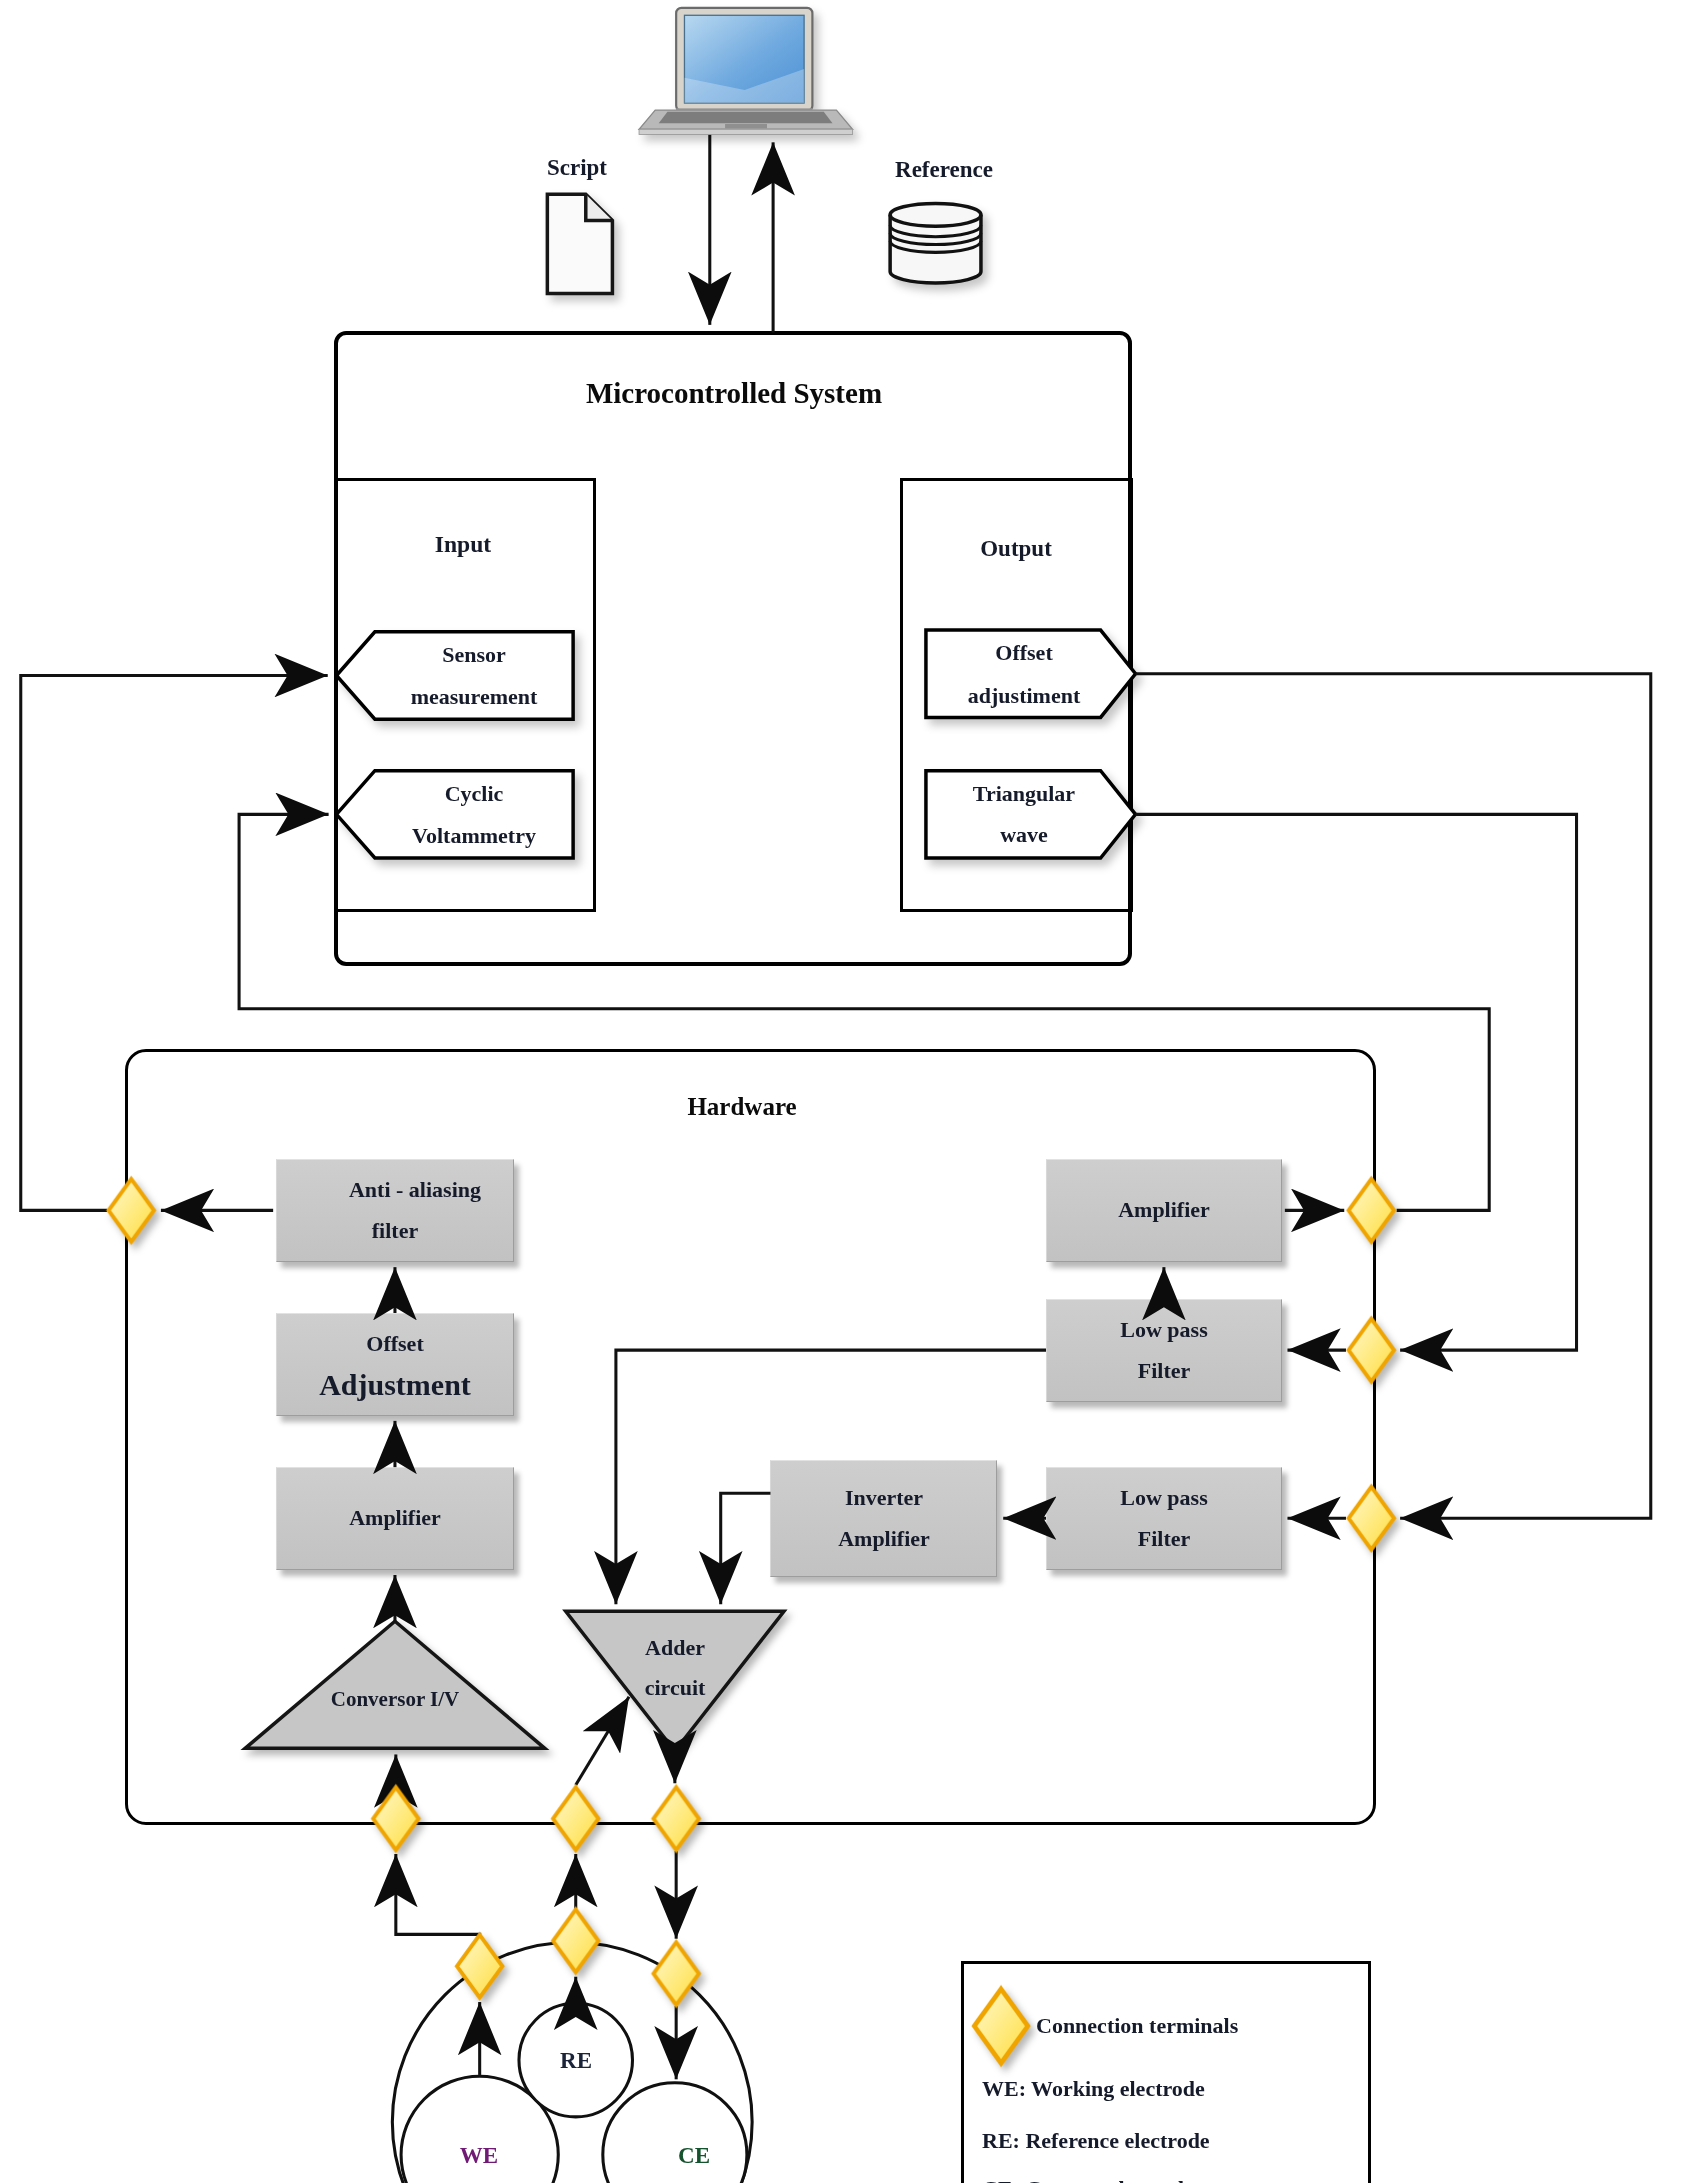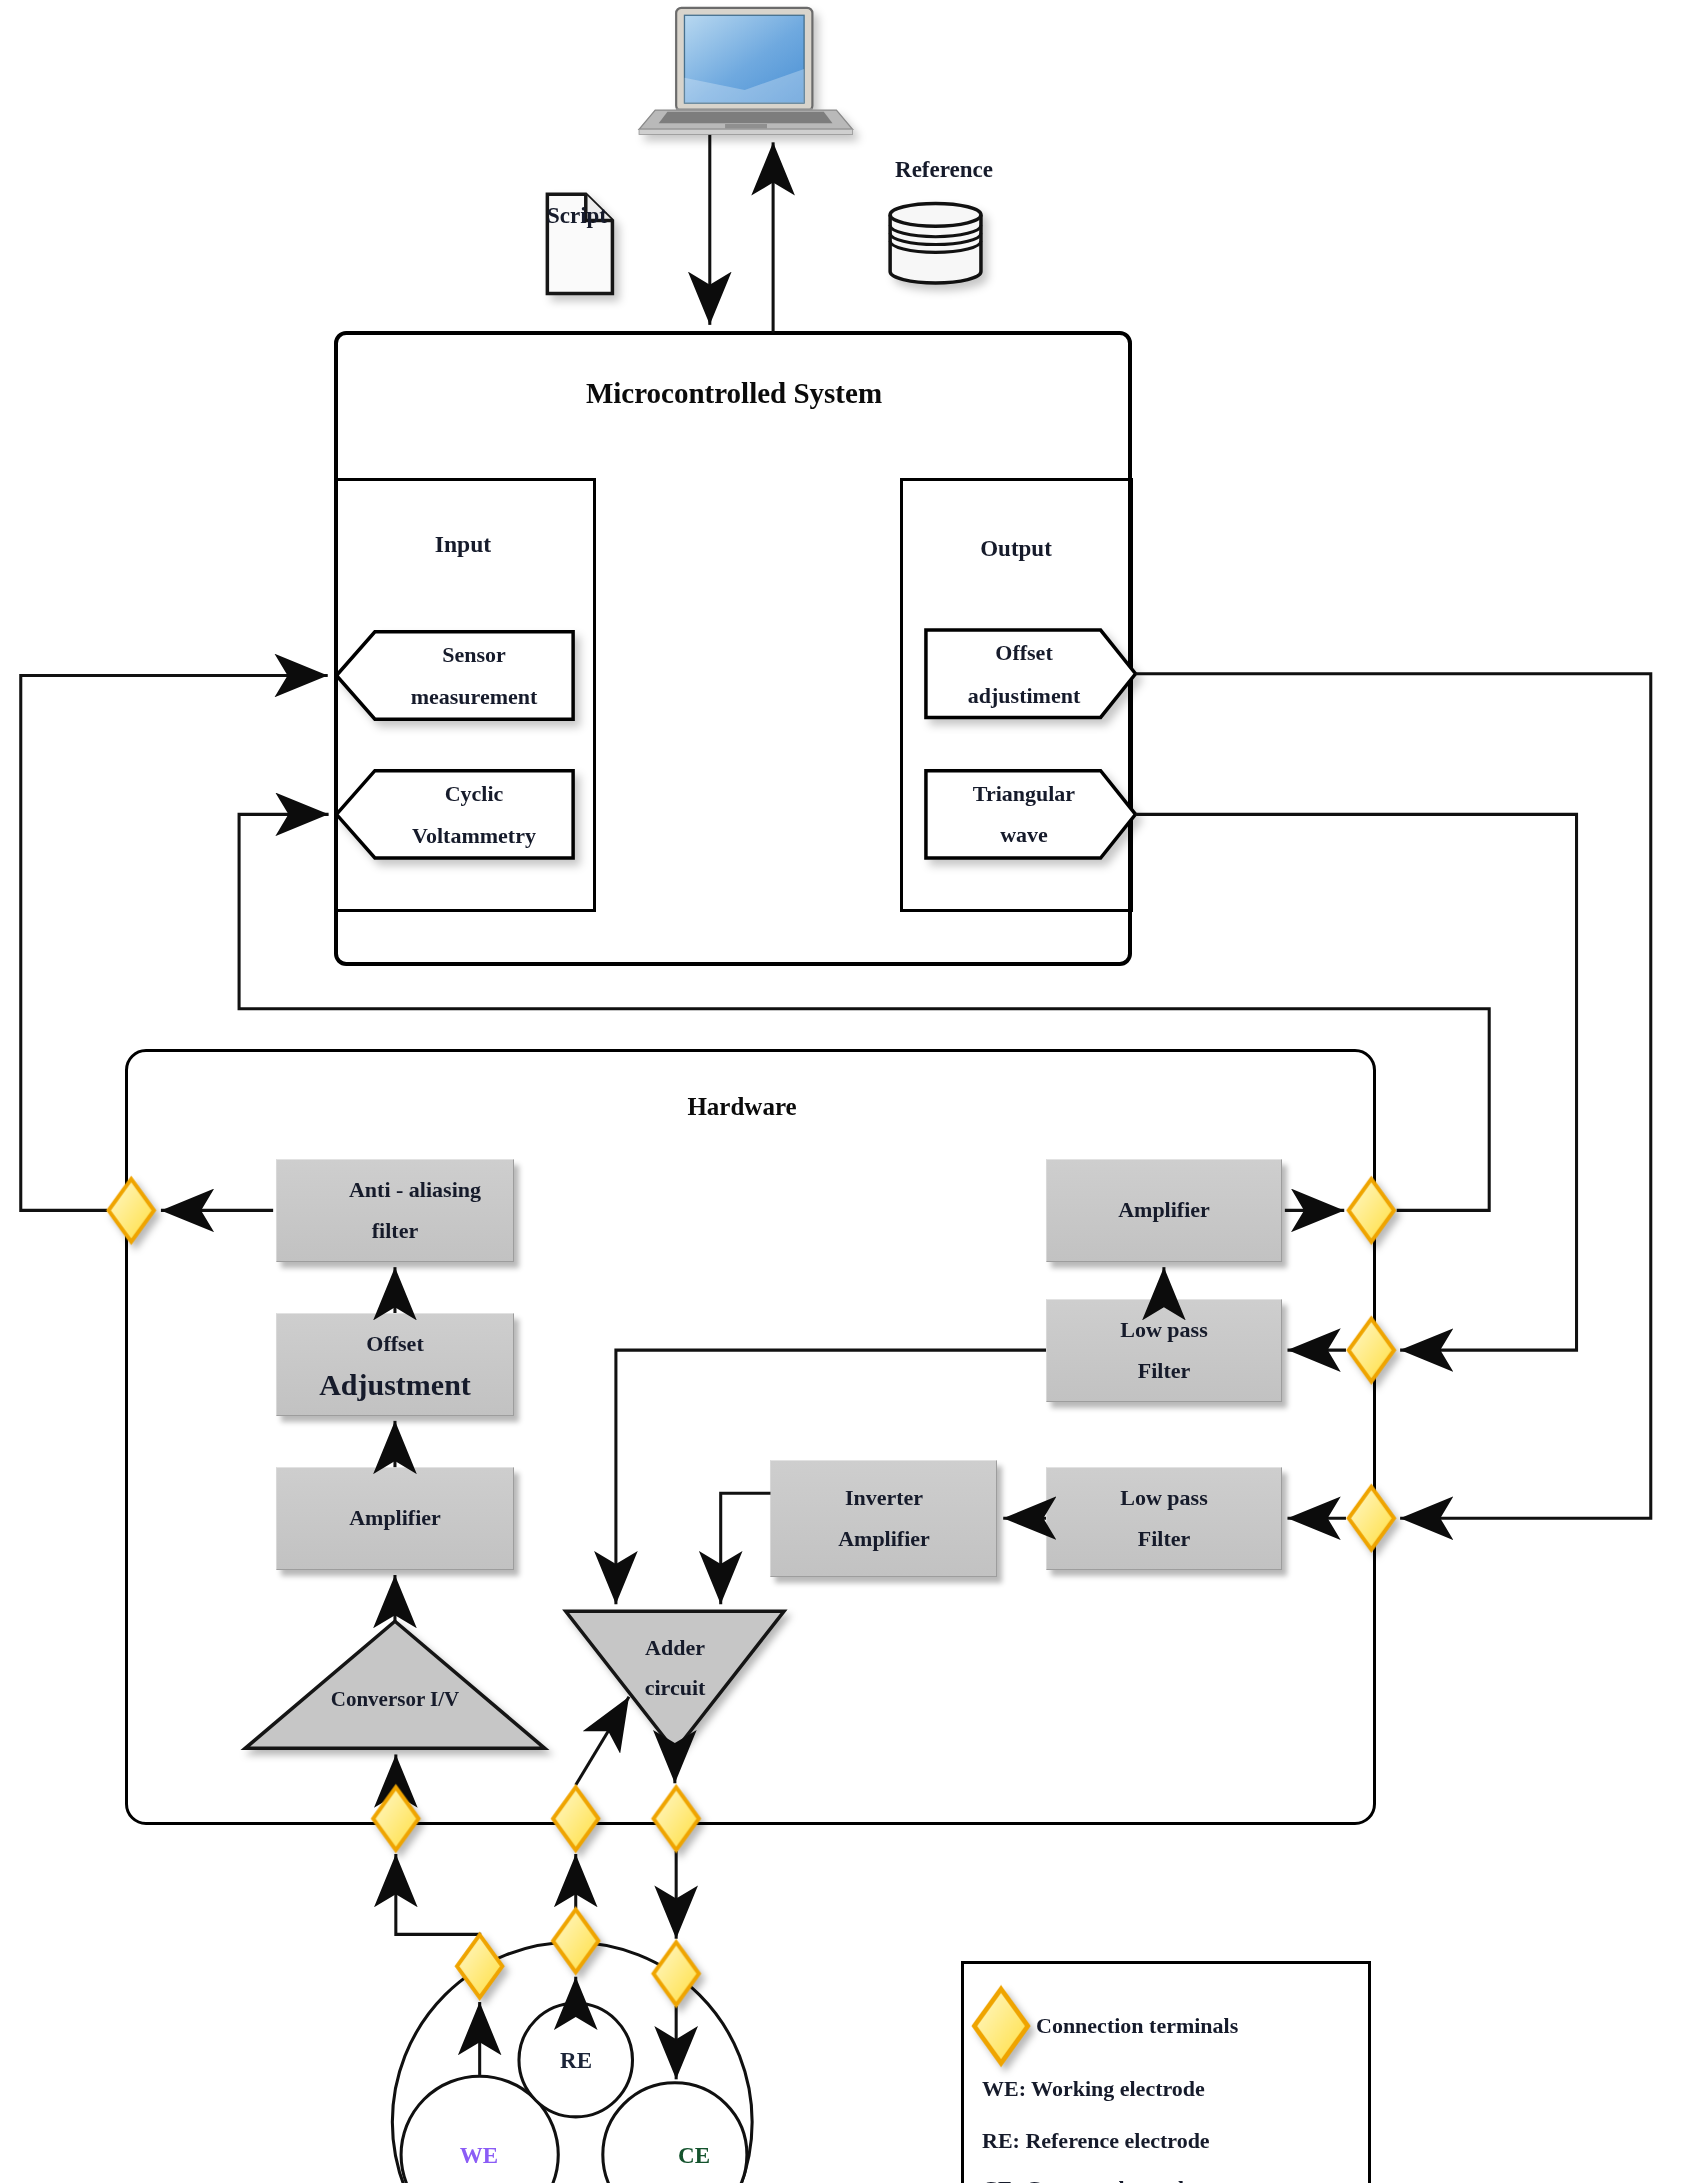--- a/index.html
+++ b/index.html
@@ -144,21 +144,21 @@
 
     <g class="softshadow">
       <path d="M2038 492 V622 A104 26 0 0 0 2246 622 V492" fill="#f7f7f7" stroke="#111" stroke-width="8"></path>
       <ellipse cx="2142" cy="492" rx="104" ry="26" fill="#f7f7f7" stroke="#111" stroke-width="8"></ellipse>
       <path d="M2038 516 A104 26 0 0 0 2246 516" fill="none" stroke="#111" stroke-width="7"></path>
       <path d="M2038 534 A104 26 0 0 0 2246 534" fill="none" stroke="#111" stroke-width="7"></path>
       <path d="M2038 552 A104 26 0 0 0 2246 552" fill="none" stroke="#111" stroke-width="7"></path>
     </g>
   </svg>
 
-  <div class="lbl" style="left:577px;top:167px;font-size:23px;margin-top:48px;">Script</div>
+  <div class="lbl" style="left:577px;top:167px;font-size:23px;">Script</div>
   <div class="lbl" style="left:944px;top:169px;font-size:23px;">Reference</div>
 
   <div class="lbl" style="left:734px;top:393px;font-size:29px;color:#0b0b0b;">Microcontrolled System</div>
   <div class="lbl" style="left:463px;top:545px;font-size:23.6px;">Input</div>
   <div class="lbl" style="left:1016px;top:548px;font-size:23px;">Output</div>
 
   <div class="lbl" style="left:474px;top:655px;font-size:22px;">Sensor</div>
   <div class="lbl" style="left:474px;top:697px;font-size:22px;">measurement</div>
   <div class="lbl" style="left:474px;top:794px;font-size:22px;">Cyclic</div>
   <div class="lbl" style="left:474px;top:836px;font-size:22px;">Voltammetry</div>
@@ -178,21 +178,21 @@
   <div class="lbl" style="left:675px;top:1648px;font-size:22px;">Adder</div>
   <div class="lbl" style="left:675px;top:1688px;font-size:22px;">circuit</div>
   <div class="lbl" style="left:1164px;top:1210px;font-size:22px;">Amplifier</div>
   <div class="lbl" style="left:1164px;top:1330px;font-size:22px;">Low pass</div>
   <div class="lbl" style="left:1164px;top:1371px;font-size:22px;">Filter</div>
   <div class="lbl" style="left:1164px;top:1498px;font-size:22px;">Low pass</div>
   <div class="lbl" style="left:1164px;top:1539px;font-size:22px;">Filter</div>
   <div class="lbl" style="left:884px;top:1498px;font-size:22px;">Inverter</div>
   <div class="lbl" style="left:884px;top:1539px;font-size:22px;">Amplifier</div>
 
-  <div class="lbl" style="left:479px;top:2155px;font-size:23px;color:#8b5cf6;">WE</div>
+  <div class="lbl" style="left:479px;top:2155px;font-size:23px;color:#701a75;">WE</div>
   <div class="lbl" style="left:576px;top:2060px;font-size:23px;color:#1b2438;">RE</div>
   <div class="lbl" style="left:694px;top:2155px;font-size:23px;color:#14532d;">CE</div>
 
   <div class="lbl-left" style="left:1036px;top:2026px;font-size:22px;">Connection terminals</div>
   <div class="lbl-left" style="left:982px;top:2089px;font-size:22px;">WE: Working electrode</div>
   <div class="lbl-left" style="left:982px;top:2141px;font-size:22px;">RE: Reference electrode</div>
   <div class="lbl-left" style="left:982px;top:2189px;font-size:22px;">CE: Counter electrode</div>
 
 </div>
 

